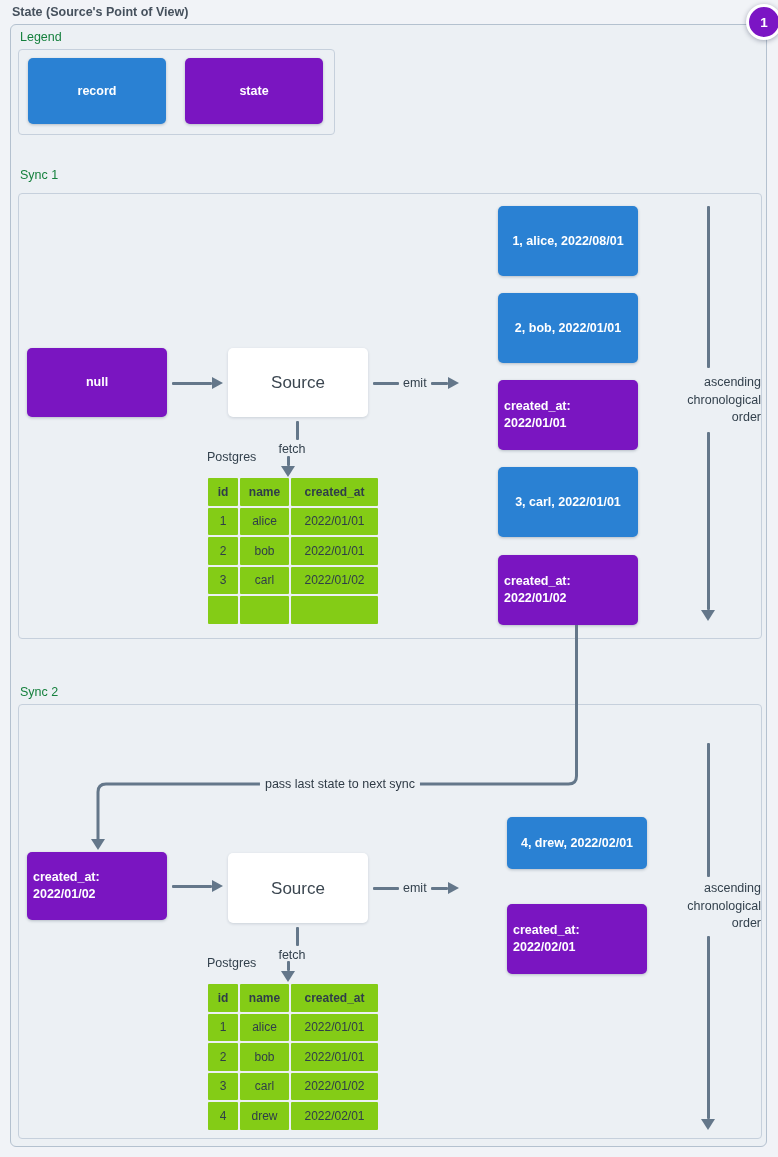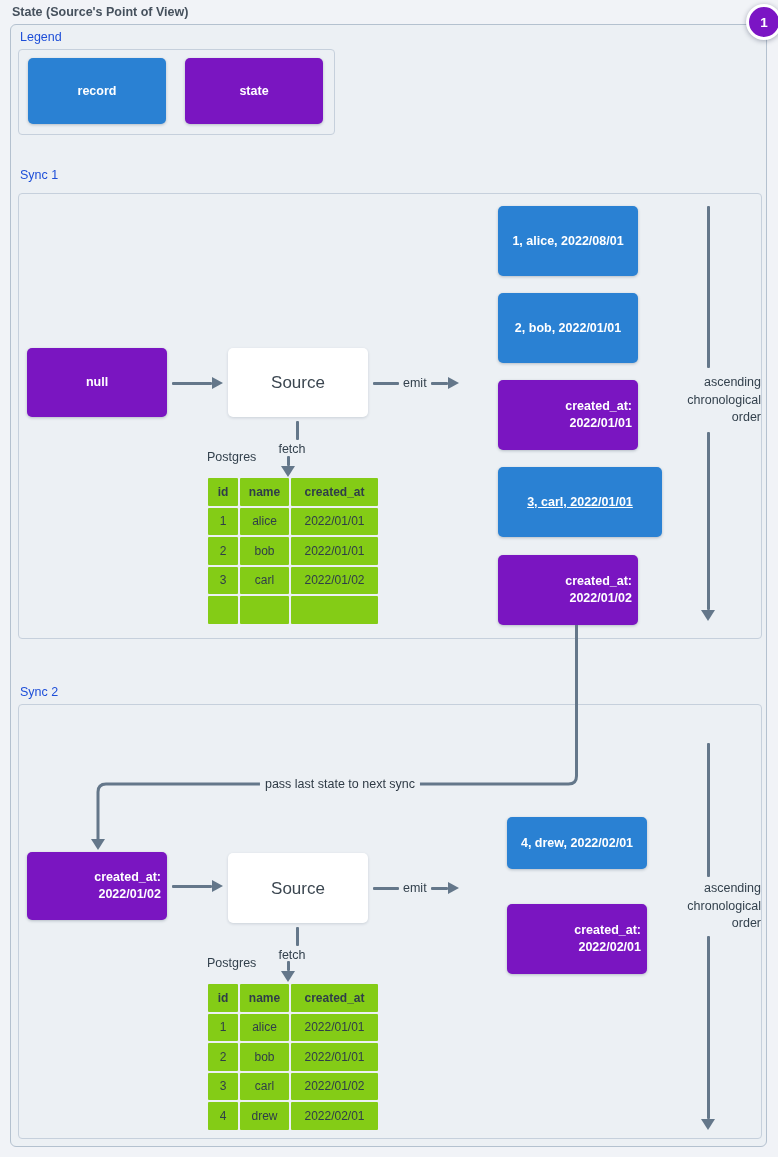--- a/index.html
+++ b/index.html
@@ -1,29 +1,29 @@
 <!DOCTYPE html>
 <html><head>
 <meta charset="utf-8">
 <style>
   html,body{margin:0;padding:0;background:#f1f3f7;overflow:hidden;}
   #canvas{position:relative;width:778px;height:1157px;background:#f1f3f7;
     font-family:"Liberation Sans",sans-serif;color:#33414d;}
   .group{position:absolute;border:1px solid #c6d0dc;border-radius:4px;background:transparent;}
   #outer{left:10px;top:24px;width:755px;height:1121px;border:1.5px solid #b4c1cf;border-radius:6px;background:#ecf0f4;}
-  .group-label{position:absolute;font-size:12.5px;color:#1d4ed8;white-space:nowrap;}
+  .group-label{position:absolute;font-size:12.5px;color:#15803d;white-space:nowrap;}
   #page-title{left:12px;top:5px;font-weight:bold;color:#46515d;}
 
   #badge{position:absolute;left:746px;top:4px;width:30px;height:30px;border-radius:50%;
     background:#7b15c4;border:3px solid #ffffff;box-sizing:content-box;
     display:flex;align-items:center;justify-content:center;
     color:#fff;font-size:13.5px;font-weight:bold;box-shadow:0 1px 5px rgba(20,30,60,.35);}
 
   .node{position:absolute;border-radius:5px;display:flex;align-items:center;justify-content:center;
-    text-align:right;font-size:12.5px;font-weight:bold;color:#fff;padding:0 6px;box-sizing:border-box;
+    text-align:left;font-size:12.5px;font-weight:bold;color:#fff;padding:0 6px;box-sizing:border-box;
     box-shadow:0 1px 3px rgba(16,36,60,.25);line-height:17px;}
   .record{background:#2a81d3;}
   .state{background:#7a15c1;}
   .source{background:#ffffff;color:#3b4650;font-weight:normal;font-size:17px;
     box-shadow:0 1px 3px rgba(16,36,60,.15);}
 
   .harrow{position:absolute;display:flex;align-items:center;height:16px;justify-content:center;}
   .shaft{height:3px;background:#64778a;border-radius:1px;}
   .vline{position:absolute;width:3px;background:#64778a;border-radius:1px;}
   .tri-right{width:0;height:0;border-top:6px solid transparent;border-bottom:6px solid transparent;border-left:11px solid #64778a;}
@@ -96,21 +96,21 @@
     <div class="cell">carl</div>
     <div class="cell">2022/01/02</div>
     <div class="cell"></div>
     <div class="cell"></div>
     <div class="cell"></div>
   </div>
 
   <div class="node record" style="left:498px;top:206px;width:140px;height:70px;">1, alice, 2022/08/01</div>
   <div class="node record" style="left:498px;top:293px;width:140px;height:70px;">2, bob, 2022/01/01</div>
   <div class="node state" style="left:498px;top:380px;width:140px;height:70px;">created_at: 2022/01/01</div>
-  <div class="node record" style="left:498px;top:467px;width:164px;height:70px;text-decoration:underline;">3, carl, 2022/01/01</div>
+  <div class="node record" style="left:498px;top:467px;width:140px;height:70px;">3, carl, 2022/01/01</div>
   <div class="node state" style="left:498px;top:555px;width:140px;height:70px;">created_at: 2022/01/02</div>
 
   <div class="vline" style="left:706.5px;top:206px;height:162px;"></div>
   <div class="order-note" style="left:656px;top:374px;">
     <div>ascending</div>
     <div>chronological</div>
     <div>order</div>
   </div>
   <div class="vline" style="left:706.5px;top:432px;height:178px;"></div>
   <div class="tri-down" style="left:701px;top:610px;"></div>

